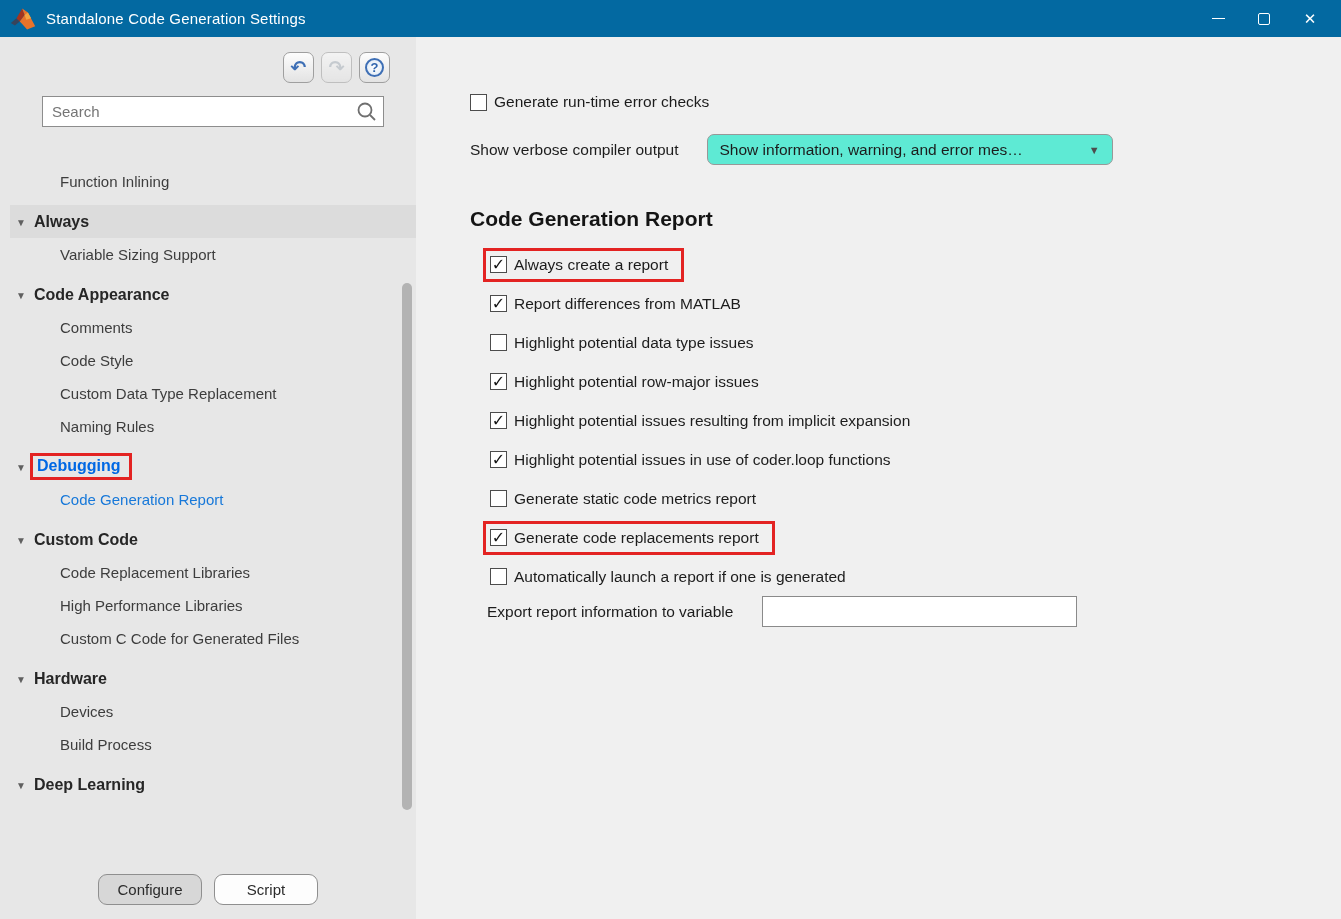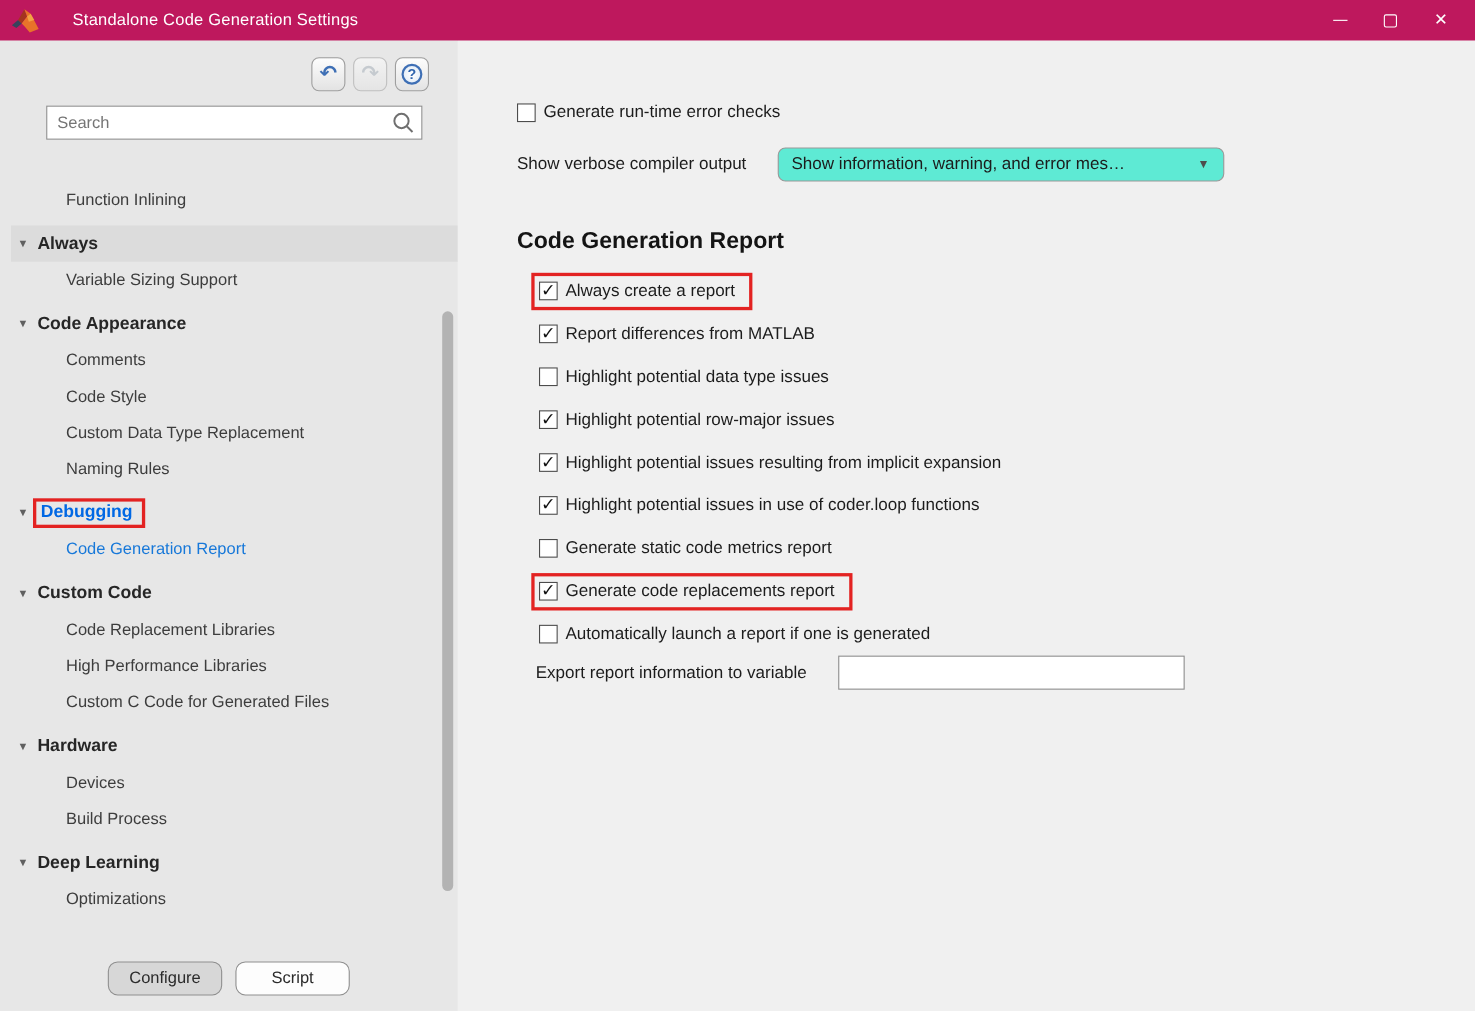--- a/index.html
+++ b/index.html
@@ -2,21 +2,21 @@
 <html><head>
 <meta charset="utf-8">
 <style>
   * { margin:0; padding:0; box-sizing:border-box; }
   html,body { width:1341px; height:919px; }
   body { font-family:"Liberation Sans","DejaVu Sans",sans-serif; background:#f0f0f0; overflow:hidden; }
 
   .window { width:1341px; height:919px; display:flex; flex-direction:column; }
 
   
-  .titlebar { height:37px; background:#be185d; display:flex; align-items:center; padding:0 8px 0 10px; flex:0 0 auto;gap:20px; }
+  .titlebar { height:37px; background:#0369a1; display:flex; align-items:center; padding:0 8px 0 10px; flex:0 0 auto; }
   .app-logo { width:26px; height:24px; margin-right:10px; }
   .title-text { color:#ffffff; font-size:15px; letter-spacing:.2px; }
   .win-controls { margin-left:auto; display:flex; align-items:center; }
   .win-btn { width:46px; height:37px; display:flex; align-items:center; justify-content:center; color:#fff; cursor:default; }
   .glyph-min { width:13px; border-top:1.6px solid #fff; display:inline-block; }
   .glyph-max { width:12px; height:12px; border:1.6px solid #fff; border-radius:2px; display:inline-block; }
   .glyph-close { font-size:15px; color:#fff; line-height:1; }
 
   
   .body { flex:1; display:flex; min-height:0; }
@@ -189,23 +189,20 @@
           <div class="tree-row child">
             <span class="tree-label">Devices</span>
           </div>
           <div class="tree-row child">
             <span class="tree-label">Build Process</span>
           </div>
           <div class="tree-row group">
             <span class="tri">▼</span>
             <span class="tree-label">Deep Learning</span>
           </div>
-          <div class="tree-row child">
-            <span class="tree-label">Optimizations</span>
-          </div>
         </div>
 
       <div class="side-scrollbar"></div>
 
       <div class="side-buttons">
         <div class="side-btn pressed">Configure</div>
         <div class="side-btn plain">Script</div>
       </div>
     </div>
 

